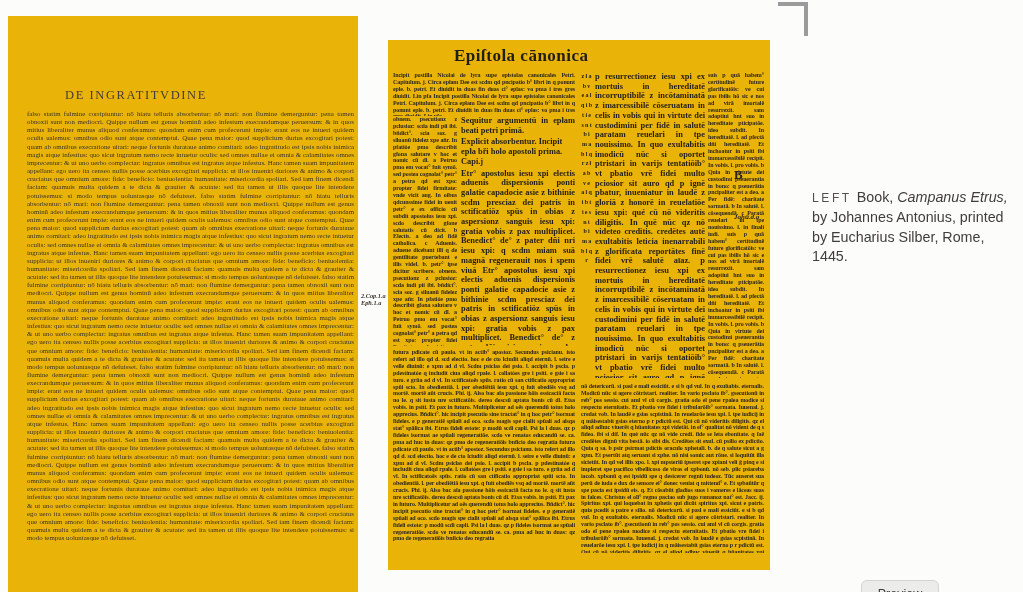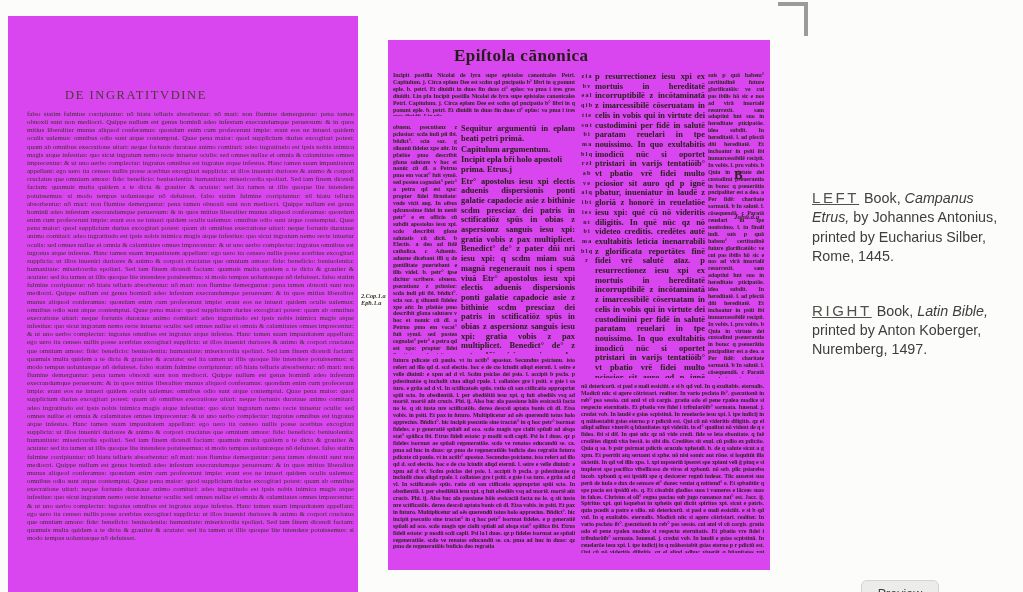--- a/index.html
+++ b/index.html
@@ -1,21 +1,21 @@
 <!DOCTYPE html>
 <html><head>
 <meta charset="utf-8">
 <style>
   html,body{margin:0;padding:0;}
   body{
     width:1023px;height:592px;overflow:hidden;position:relative;
     background:#fcfcfa;font-family:"Liberation Sans",sans-serif;
   }
   
-  .page{position:absolute;background:#d946ef;}
+  .page{position:absolute;background:#eab308;}
   .page-left{left:8px;top:16px;width:350px;height:584px;}
   .lp-heading{
     margin:72px 0 0 57px;font-family:"Liberation Serif",serif;
     font-size:12.5px;font-weight:400;letter-spacing:1.6px;color:#453c33;
   }
   .roman-body{
     margin:7px 0 0 19px;width:327px;height:470px;overflow:hidden;
     font-family:"Liberation Serif",serif;font-size:6.9px;line-height:8.15px;
     text-align:justify;color:#3a332b;
   }
@@ -30,21 +30,21 @@
   .col-r{width:183px;}
   .tiny{
     font-family:"Liberation Serif",serif;font-size:6px;line-height:6.9px;
     font-weight:600;color:#2e2821;text-align:justify;letter-spacing:-.1px;
   }
   .big{
     font-family:"Liberation Serif",serif;font-size:8.4px;line-height:9.7px;
     font-weight:700;color:#251f18;text-align:justify;
   }
   .intro{height:44px;overflow:hidden;}
-  .rowL{display:flex;gap:4px;height:230px;overflow:hidden;margin-top:8px;}
+  .rowL{display:flex;gap:4px;height:230px;overflow:hidden;margin-top:0;}
   .sideL{width:64px;overflow:hidden;}
   .mainL{flex:1;overflow:hidden;}
   .mainL p{margin:0 0 2px 0;}
   .explicit-line{text-align:left;}
   .commL{height:214px;overflow:hidden;margin-top:3px;}
   .rowR{display:flex;gap:3px;height:306px;overflow:hidden;}
   .gutterR{width:11px;overflow:hidden;line-height:9.7px;font-weight:700;color:#241f19;text-align:center;}
   .mainR{width:110px;overflow:hidden;}
   .sideR{flex:1;overflow:hidden;}
   .commR{height:170px;overflow:hidden;margin-top:5px;}
@@ -57,21 +57,21 @@
   .marg-b{font-size:13px;font-weight:700;line-height:12px;}
   .marg-script{font-size:7px;font-style:italic;font-weight:600;margin-top:32px;}
   
   .caption{
     position:absolute;left:812px;top:188px;width:201px;
     color:#3f3e3c;font-size:14.3px;line-height:19.4px;
   }
   .caption p{margin:0;}
   .caption p + p{margin-top:34px;}
   .cap-label{
-    font-size:15px;letter-spacing:2.6px;color:#52504d;margin-right:5px;text-decoration:underline;
+    font-size:12px;letter-spacing:2.6px;color:#52504d;margin-right:5px;
   }
   .cap-title{font-style:italic;}
   
   .crop-h{position:absolute;left:778px;top:2px;width:30px;height:4px;background:#9b9b9b;}
   .crop-v{position:absolute;left:804px;top:2px;width:4px;height:34px;background:#9b9b9b;}
   .preview-btn{
     position:absolute;left:861px;top:580px;width:78px;height:28px;
     background:#ececeb;border:1px solid #d4d4d2;border-radius:6px;
     font-family:"Liberation Sans",sans-serif;font-size:12.5px;color:#3c3c3c;
     text-align:center;padding:0;line-height:24px;cursor:pointer;
@@ -92,23 +92,23 @@
   <div class="gothic-title">Epiſtola cānonica</div>
 
   <div class="cols">
     <div class="col-l">
       <div class="tiny intro">Incipit postilla Nicolai de lyra supe epistolas canonicales Petri. Capitulum. j. Circa epłam Dee est scdm qd pncipatio b° libri in q ponunt eple. b. petri. Et diuidit in duas fin duas ci° eplas: vo pma i tres gres diuidit. Lin pfa Incipit postilla Nicolai de lyra supe epistolas canonicales Petri. Capitulum. j. Circa epłam Dee est scdm qd pncipatio b° libri in q ponunt eple. b. petri. Et diuidit in duas fin duas ci° eplas: vo pma i tres gres diuidit. Lin pfa</div>
       <div class="rowL">
         <div class="tiny sideL">obnem. psecutionz z pclusioz: scda indi pii ibi. bñdict°. scia soz. g siluanū fidelez xpe añr. In pfatióe pmo describit gfona salutare v hoc et nomic cū dl. a Petruo pmo em vocat° fuit symō. sed postea cognolat° petr° a petra qd est xpo: propter fidei firmitate: vnde vicit aug. In oibus qdcunssime fidei in uenit petr° e ex officio cū subdit apostolus iesu xpi. scdo describit gfone salutatis cū dicit. b Electis. a deo ad fidē catholica. c Aduenis. aduene dicebant illi q de gentilitate puertebant e illis videl. b. petr° ipse dicitur scribere. obnem. psecutionz z pclusioz: scda indi pii ibi. bñdict°. scia soz. g siluanū fidelez xpe añr. In pfatióe pmo describit gfona salutare v hoc et nomic cū dl. a Petruo pmo em vocat° fuit symō. sed postea cognolat° petr° a petra qd est xpo: propter fidei firmitate: vnde vicit aug. In oibus qdcunssime fidei in uenit petr° e ex officio cū subdit apostolus iesu xpi. scdo describit gfone salutatis cū dicit. b Electis. a deo ad fidē catholica. c Aduenis. aduene dicebant illi q de gentilitate puertebant e illis videl. b. petr° ipse dicitur scribere.</div>
         <div class="mainL">
           <p class="big">Sequitur argumentū in epłam beati petri primā.</p>
           <p class="big explicit-line">
-            <span>Capitulum argumentum.</span>
+            <span>Explicit absorbentur.</span>
             <span>Incipit epła bři holo apostoli prima.</span>
-            <span>Etrus.j</span>
+            <span>Capi.j</span>
           </p>
           <p class="big">Etr° apostolus iesu xpi electis aduenis dispersionis ponti galatie capadocie asie z bithinie scdm presciaz dei patris in sctificatiōz spūs in obias z aspersionz sanguis iesu xpi: gratia vobis z pax multiplicet. Benedict° de° z pater dñi nri iesu xpi: q scdm miam suā magnā regenerauit nos i spem viuā Etr° apostolus iesu xpi electis aduenis dispersionis ponti galatie capadocie asie z bithinie scdm presciaz dei patris in sctificatiōz spūs in obias z aspersionz sanguis iesu xpi: gratia vobis z pax multiplicet. Benedict° de° z pater dñi nri iesu xpi: q scdm miam suā magnā regenerauit nos i spem viuā</p>
         </div>
       </div>
       <div class="tiny commL">futura pdicate cū paulo. vt in actib° apostoz. Secundus psicianu. isto refert ad illo qd d. scd electio. hoc e de cto lciudit aliqd eternū. l. seire e velle diuinū: e xpm ad d vl. Scdm psiclas dei psio. l. accipit b pscla. p pdestinatóe q includit ciua aliqd rpale. l. collatóes gre i psiti. e gsie i sa turo. e grūa ad d vl. In sctificatoēs spūs. ratio cū san ctificatio appropriat spūi scto. In obedientiā. l. per obediētiā iesu xpi. q fuit obediēs vsq ad mortē. mortē aūt crucis. Phi. ij. Also bac aīa passione hōis essicaciā facta no le. q sit iusta nre sctificatōis. dereo descsū aptata bonis cū dl. Etsa vobis. in psiti. Et pax in futuro. Multiplicetur ad oēs querendū totus holo apprecius. Bñdict°. hic incipit psecutio sine tractat° in q hoc petr° isormat fideles. e p generatiē spūali ad oco. scdo magis spe cialit spūali ad alsqa stat° spālica ibi. Etrus fideli estote: p modū scdi capli. Psi la l duas. qz p fideles isormat ae spūali regeneratiōe. scdo ve renatos educandū se. ca. pma ad huc in duas: qz pmo de regeneratiōis bnficio deo regratia futura pdicate cū paulo. vt in actib° apostoz. Secundus psicianu. isto refert ad illo qd d. scd electio. hoc e de cto lciudit aliqd eternū. l. seire e velle diuinū: e xpm ad d vl. Scdm psiclas dei psio. l. accipit b pscla. p pdestinatóe q includit ciua aliqd rpale. l. collatóes gre i psiti. e gsie i sa turo. e grūa ad d vl. In sctificatoēs spūs. ratio cū san ctificatio appropriat spūi scto. In obedientiā. l. per obediētiā iesu xpi. q fuit obediēs vsq ad mortē. mortē aūt crucis. Phi. ij. Also bac aīa passione hōis essicaciā facta no le. q sit iusta nre sctificatōis. dereo descsū aptata bonis cū dl. Etsa vobis. in psiti. Et pax in futuro. Multiplicetur ad oēs querendū totus holo apprecius. Bñdict°. hic incipit psecutio sine tractat° in q hoc petr° isormat fideles. e p generatiē spūali ad oco. scdo magis spe cialit spūali ad alsqa stat° spālica ibi. Etrus fideli estote: p modū scdi capli. Psi la l duas. qz p fideles isormat ae spūali regeneratiōe. scdo ve renatos educandū se. ca. pma ad huc in duas: qz pmo de regeneratiōis bnficio deo regratia</div>
     </div>
 
     <div class="col-r">
       <div class="rowR">
         <div class="tiny gutterR">z ł a b v e a l q i b t i e s n t b i m a b l q r z ł a b v e a l q i b t i e s n t b i m a b l q r</div>
@@ -124,16 +124,15 @@
     <div>Epħ.1.a</div>
   </div>
   <div class="marg-right">
     <div class="marg-b">B</div>
     <div class="marg-script">Johū.d.a</div>
   </div>
 </div>
 
 <div class="caption">
   <p><span class="cap-label">LEFT</span><span>Book, </span><span class="cap-title">Campanus Etrus,</span><span> by Johannes Antonius, printed by Eucharius Silber, Rome, 1445.</span></p>
-  <p><span class="cap-label">RIGHT</span><span>Book, </span><span class="cap-title">Latin Bible,</span><span> printed by Anton Koberger, Nuremberg, 1497.</span></p>
 </div>
 
 <button class="preview-btn">Preview</button>
 
 </body></html>

